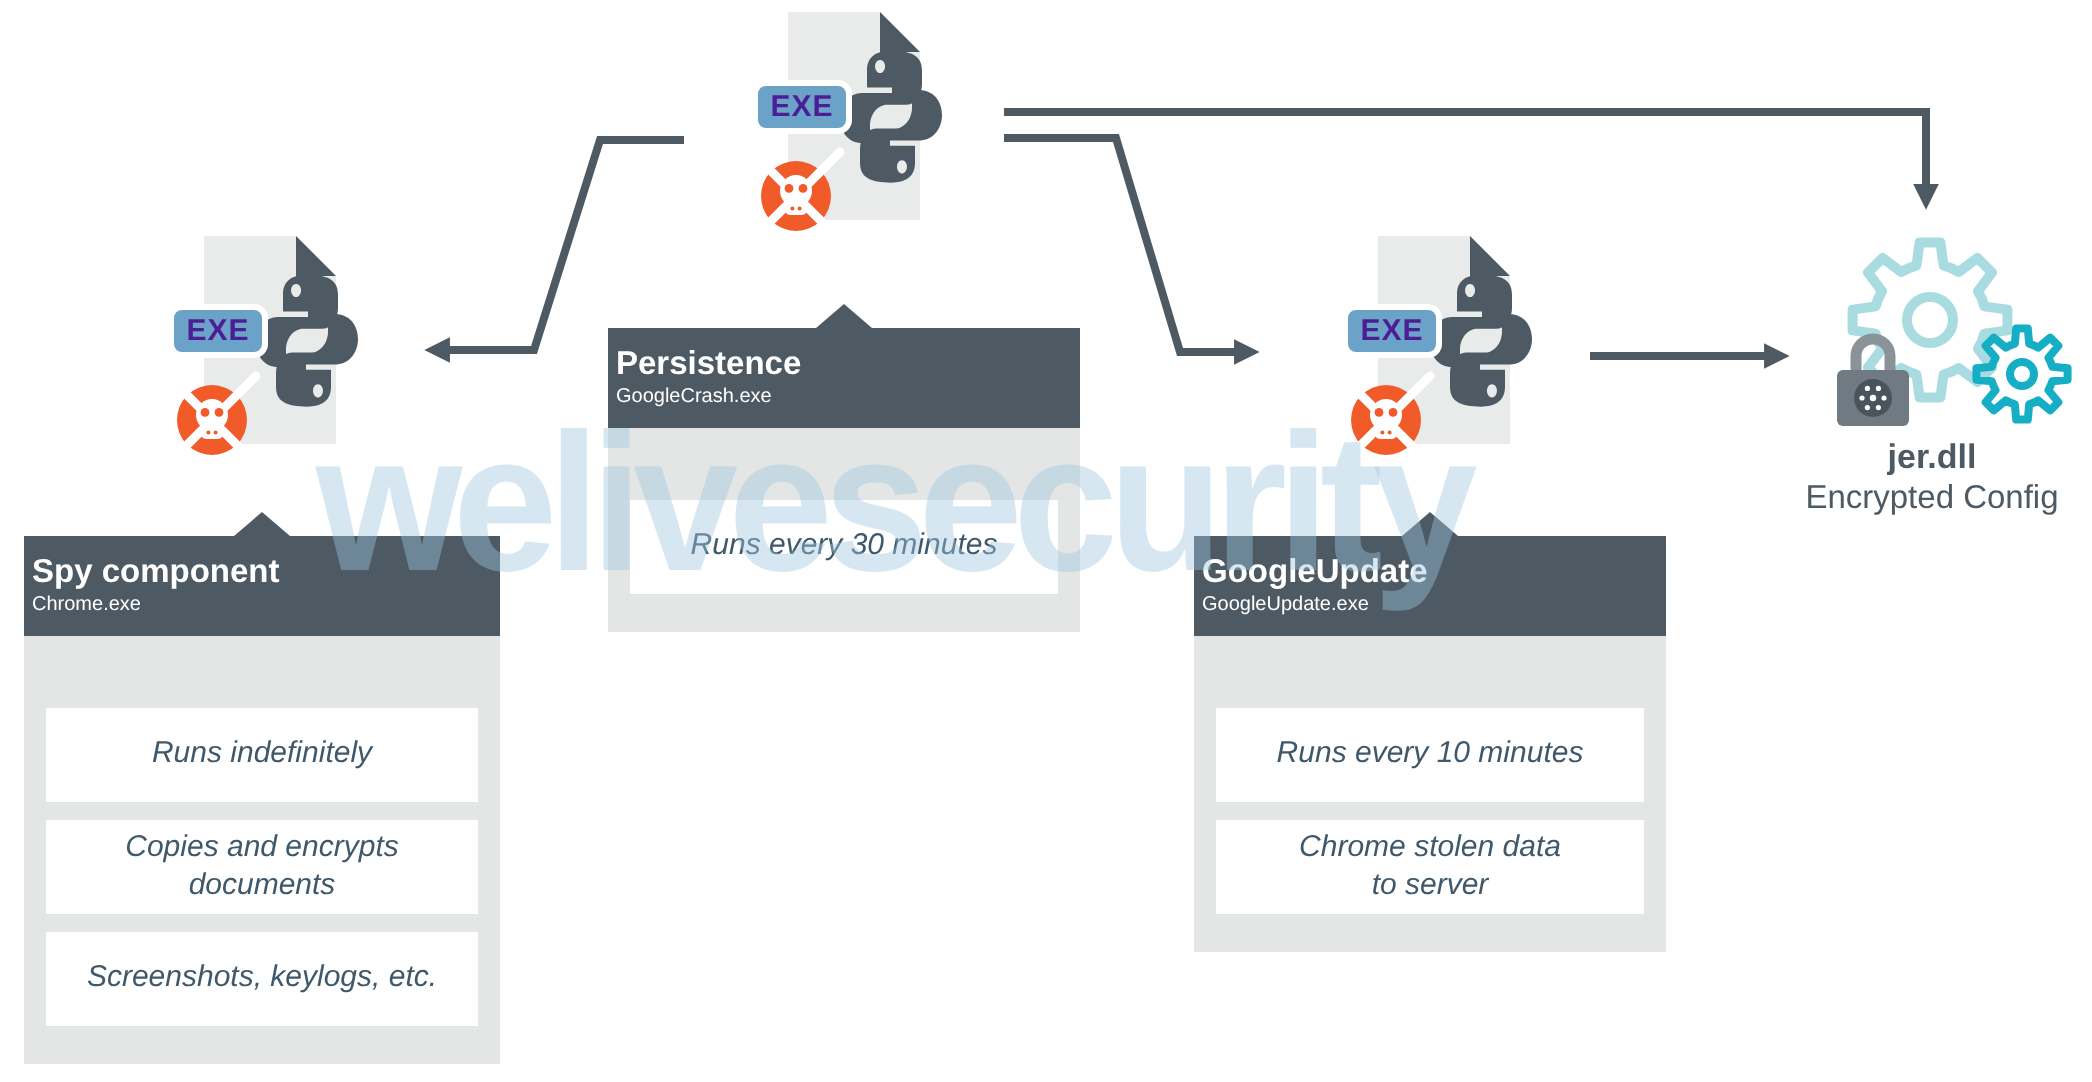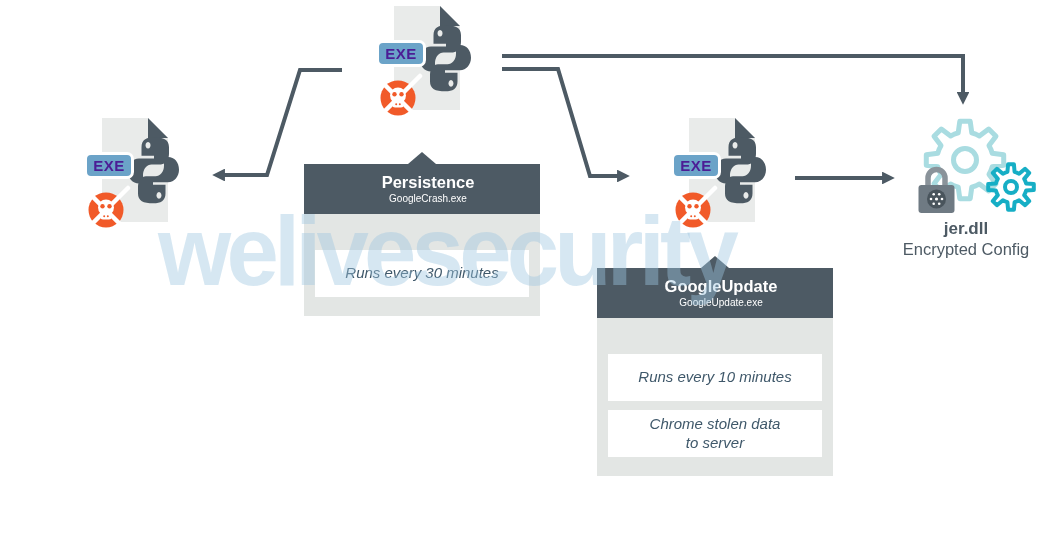--- a/index.html
+++ b/index.html
@@ -8,22 +8,22 @@
     font-family:"Liberation Sans",sans-serif;
   }
   
   .panel{position:absolute;}
   .panel-notch{
     position:absolute;top:-12px;left:50%;transform:translateX(-50%);
     width:0;height:0;border-left:14px solid transparent;border-right:14px solid transparent;
     border-bottom:12px solid #4d5a64;
   }
   .panel-header{
-    position:relative;background:#4d5a64;color:#ffffff;text-align:center;
-    padding:8px 4px 9px 16px;
+    position:relative;background:#4d5a64;color:#ffffff;
+    padding:8px 4px 9px 4px;
   }
   .panel-title{font-size:16.5px;font-weight:bold;line-height:1.25;}
   .panel-sub{font-size:10px;line-height:1.25;}
   .panel-body{
     background:#e3e6e4;padding:36px 11px 19px 11px;
     display:flex;flex-direction:column;gap:9px;
   }
   .panel-item{
     background:#ffffff;min-height:47px;display:flex;align-items:center;justify-content:center;
     text-align:center;font-style:italic;font-size:15px;color:#3f586a;line-height:1.25;
@@ -111,20 +111,33 @@
     <div class="panel-header">
       <div class="panel-notch"></div>
       <div class="panel-title">Persistence</div>
       <div class="panel-sub">GoogleCrash.exe</div>
     </div>
     <div class="panel-body">
       <div class="panel-item">Runs every 30 minutes</div>
     </div>
   </div>
 
+  <div class="panel" style="left:12px;top:268px;width:238px;">
+    <div class="panel-header">
+      <div class="panel-notch"></div>
+      <div class="panel-title">Spy component</div>
+      <div class="panel-sub">Chrome.exe</div>
+    </div>
+    <div class="panel-body">
+      <div class="panel-item">Runs indefinitely</div>
+      <div class="panel-item">Copies and encrypts
+documents</div>
+      <div class="panel-item">Screenshots, keylogs, etc.</div>
+    </div>
+  </div>
 
   <div class="panel" style="left:597px;top:268px;width:236px;">
     <div class="panel-header">
       <div class="panel-notch"></div>
       <div class="panel-title">GoogleUpdate</div>
       <div class="panel-sub">GoogleUpdate.exe</div>
     </div>
     <div class="panel-body">
       <div class="panel-item">Runs every 10 minutes</div>
       <div class="panel-item">Chrome stolen data

